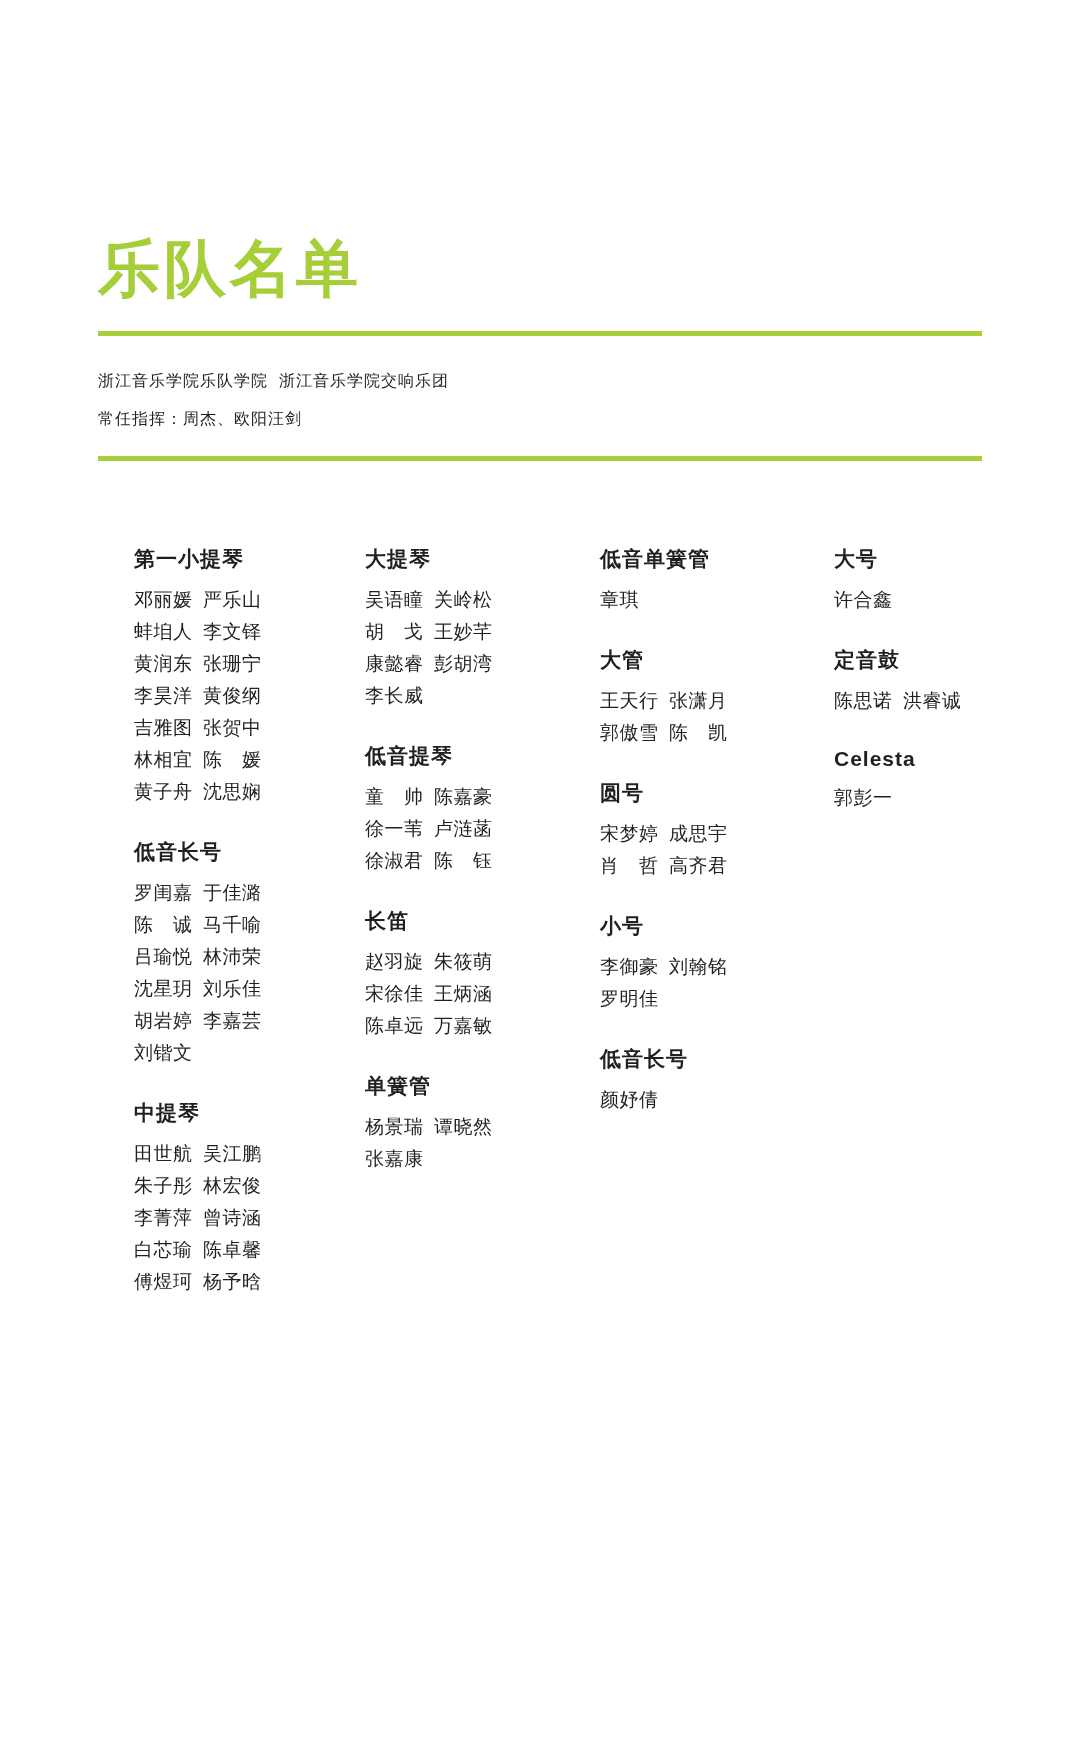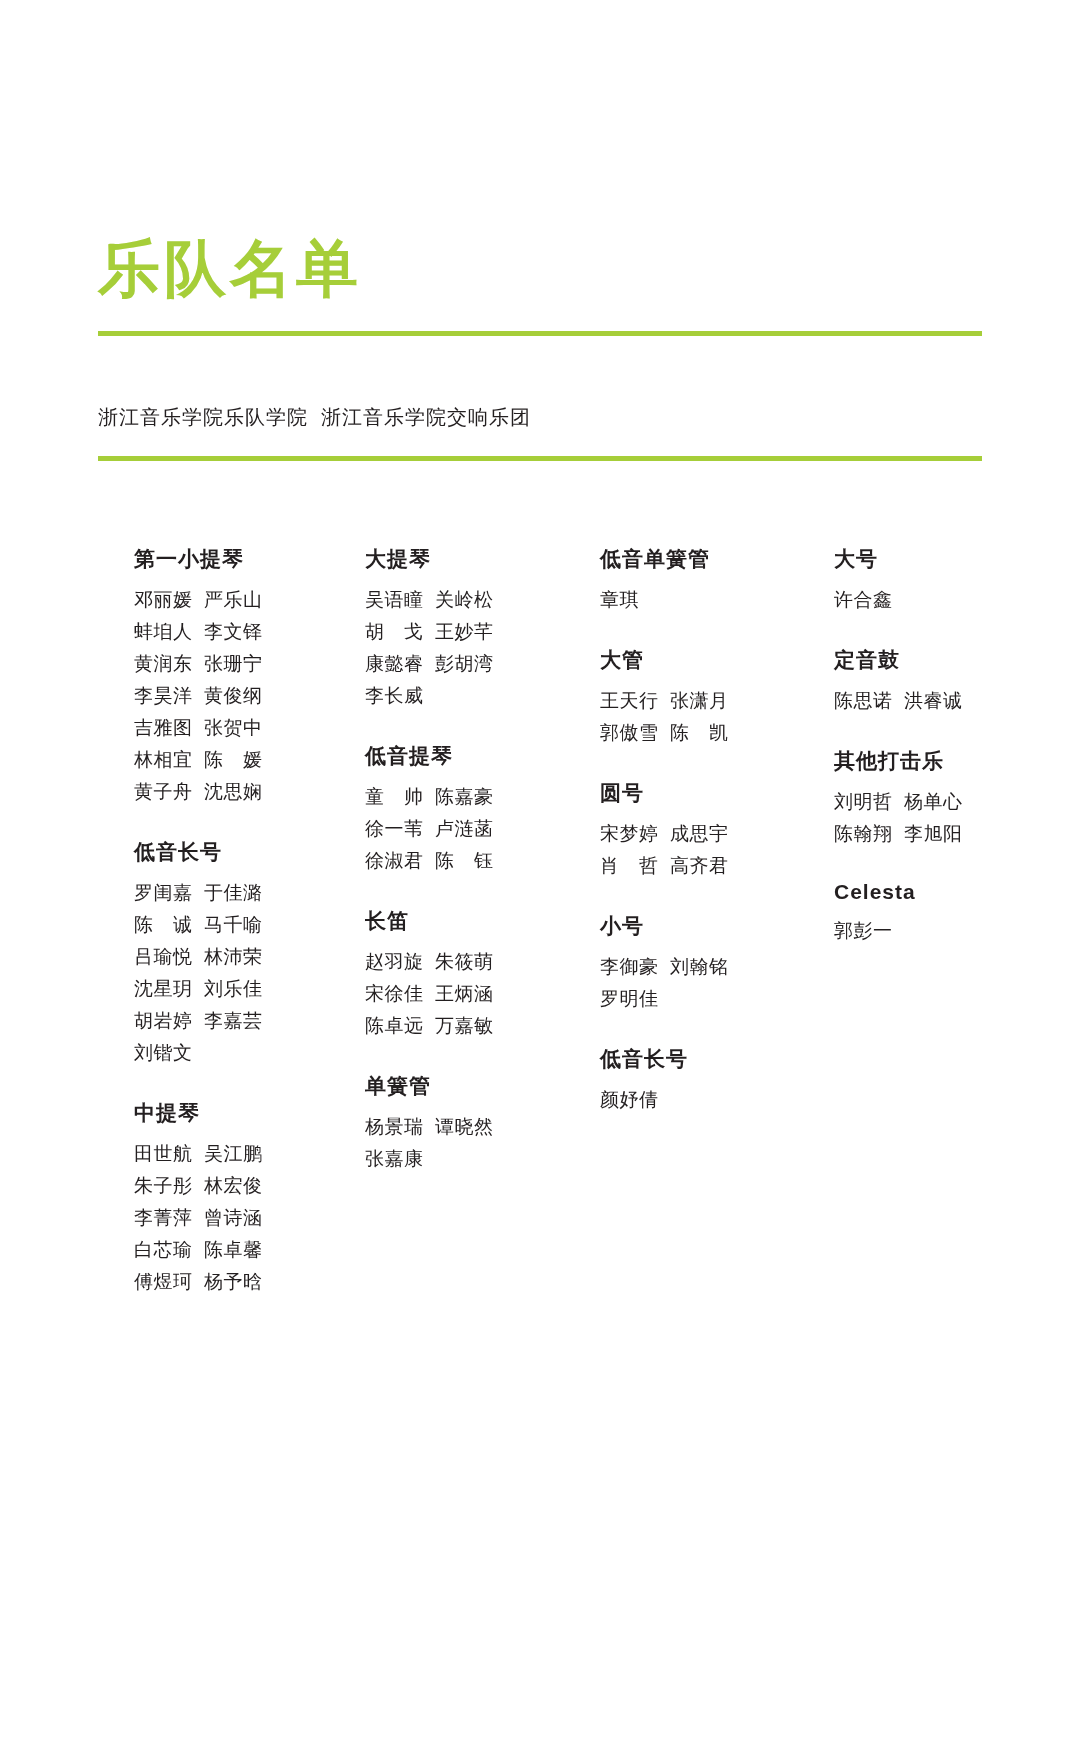--- a/index.html
+++ b/index.html
@@ -40,25 +40,24 @@
     height: 5px;
     background: #a6ce39;
   }
   .rule-top { top: 331px; }
   .rule-bottom { top: 456px; }
   .subtitle {
     position: absolute;
     left: 98px;
     top: 362px;
     width: 884px;
-    font-size: 20px;
+    font-size: 16px;
     line-height: 38px;
     color: #231f20;
     letter-spacing: 1px;
-    margin-top: 36px;
   }
   .subtitle div { white-space: pre; }
 
   .columns {
     position: absolute;
     left: 98px;
     top: 545px;
     width: 890px;
     height: 1010px;
     margin-left: 36px;
@@ -83,33 +82,35 @@
     color: #231f20;
     margin-bottom: 11px;
     white-space: pre;
   }
   .name-row {
     font-size: 19px;
     line-height: 32px;
     color: #231f20;
     white-space: pre;
     letter-spacing: 0.5px;
+    font-family: Liberation Serif, serif;
   }
 </style>
 </head>
 <body>
 
 <div class="page">
 
   <h1 class="title">乐队名单</h1>
 
   <div class="rule rule-top"></div>
 
   <div class="subtitle">
     <div>浙江音乐学院乐队学院  浙江音乐学院交响乐团</div>
+    <div>常任指挥：周杰、欧阳汪剑</div>
   </div>
 
   <div class="rule rule-bottom"></div>
 
   <div class="columns">
     <div class="col col-0">
         <div class="section">
           <div class="section-title">第一小提琴</div>
           <div class="name-row">邓丽媛  严乐山</div>
           <div class="name-row">蚌垍人  李文铎</div>
@@ -191,24 +192,19 @@
     <div class="col col-3">
         <div class="section">
           <div class="section-title">大号</div>
           <div class="name-row">许合鑫</div>
         </div>
         <div class="section">
           <div class="section-title">定音鼓</div>
           <div class="name-row">陈思诺  洪睿诚</div>
         </div>
         <div class="section">
-          <div class="section-title">其他打击乐</div>
-          <div class="name-row">刘明哲  杨单心</div>
-          <div class="name-row">陈翰翔  李旭阳</div>
-        </div>
-        <div class="section">
           <div class="section-title">Celesta</div>
           <div class="name-row">郭彭一</div>
         </div>
       </div>
   </div>
 
 </div>
 
 </body></html>

